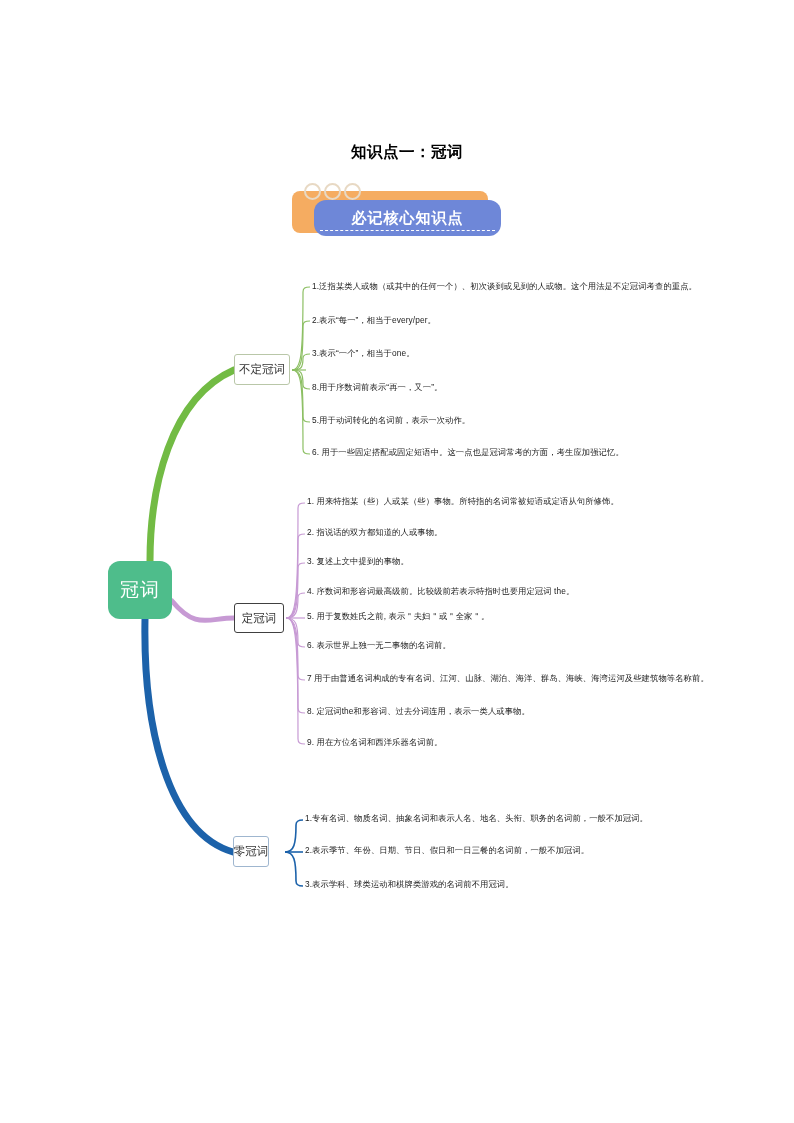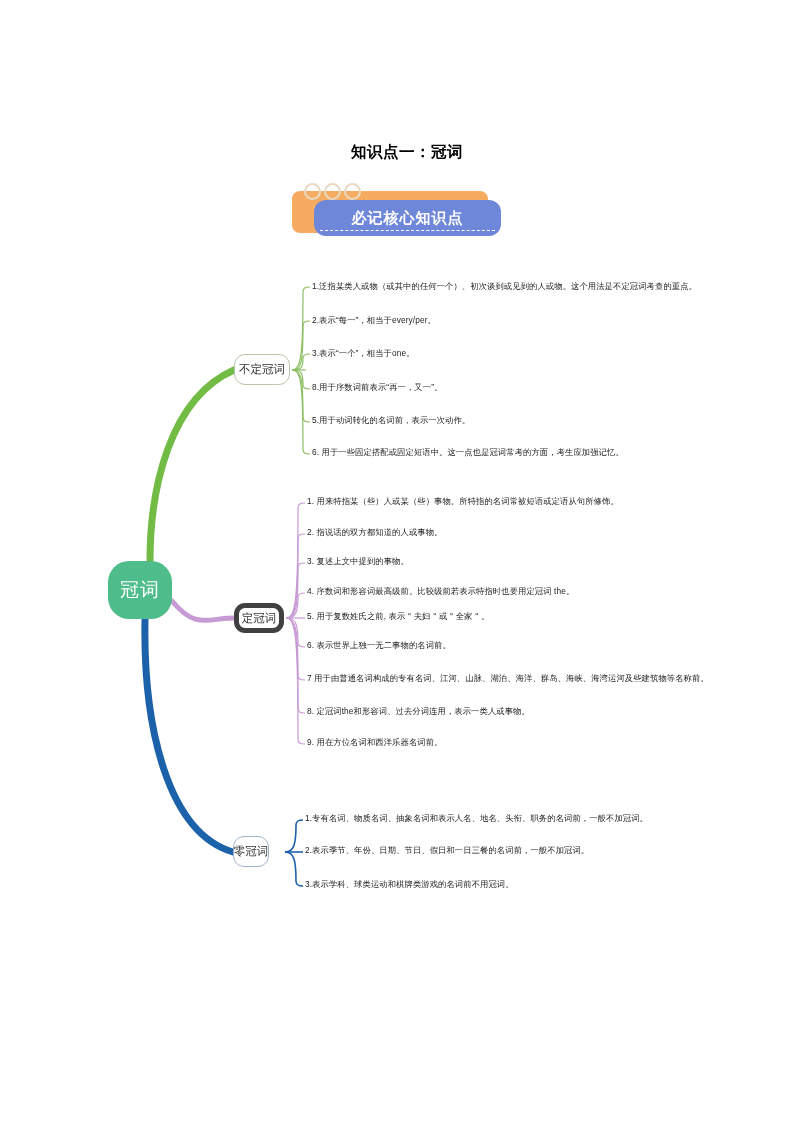--- a/index.html
+++ b/index.html
@@ -113,44 +113,44 @@
     top: 0;
   }
 
   .center-node {
     position: absolute;
     left: 108px;
     top: 303px;
     width: 64px;
     height: 58px;
     background: #4ebd8b;
-    border-radius: 21px;
+    border-radius: 12px;
     display: flex;
     align-items: center;
     justify-content: center;
     color: #ffffff;
     font-size: 19px;
     font-weight: normal;
     letter-spacing: 1px;
   }
 
   .branch-node {
     position: absolute;
     background: #ffffff;
-    border-radius: 11px;
+    border-radius: 3px;
     display: flex;
     align-items: center;
     justify-content: center;
     font-size: 11.5px;
     color: #333;
     box-sizing: border-box;
     white-space: nowrap;
   }
   .branch-node.green  { border: 1px solid #b9c7a8; }
-  .branch-node.purple { border: 5px solid #404040; }
+  .branch-node.purple { border: 1px solid #404040; }
   .branch-node.blue   { border: 1px solid #9fb6cf; }
 
   .node-a { left: 234px; top: 96px;  width: 56px; height: 31px; }
   .node-b { left: 234px; top: 345px; width: 50px; height: 30px; }
   .node-c { left: 233px; top: 578px; width: 36px; height: 31px; }
 
   .leaf {
     position: absolute;
     font-size: 8.3px;
     line-height: 1.2;

